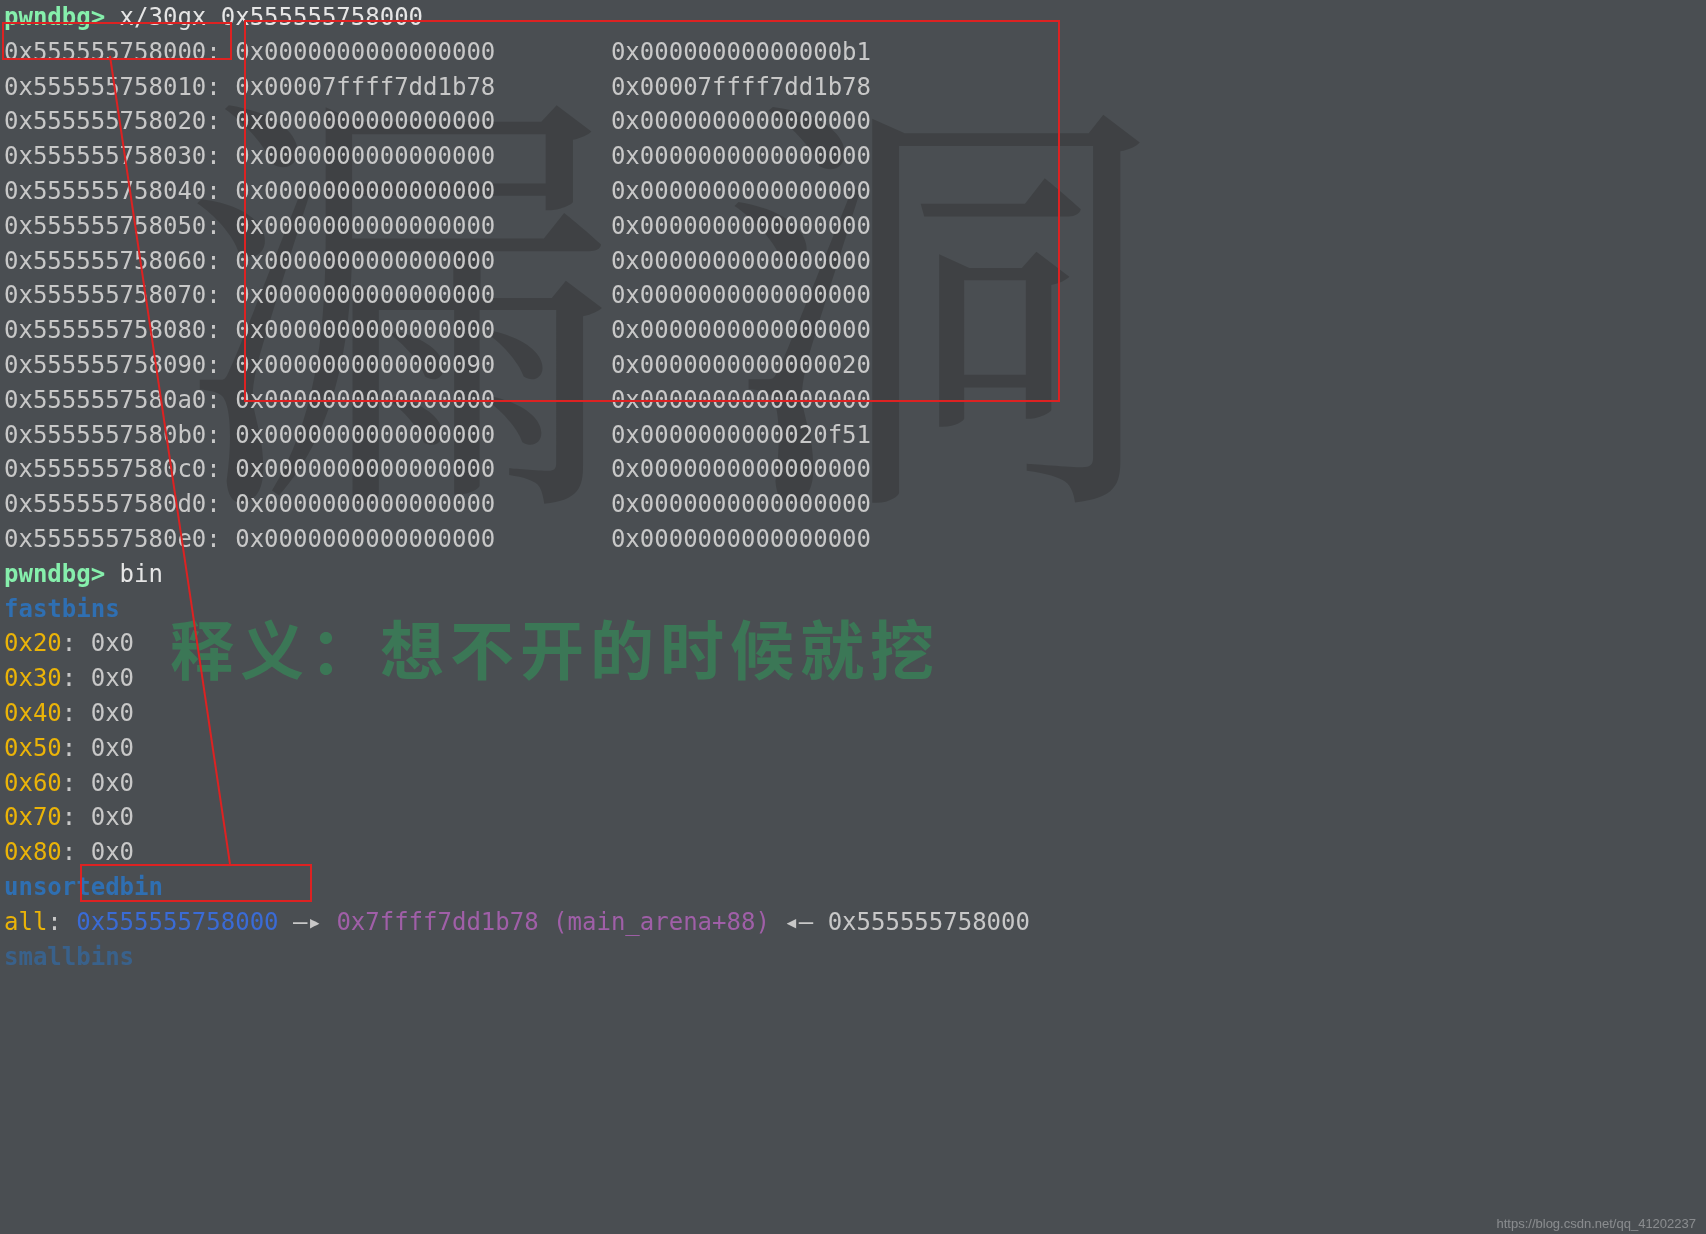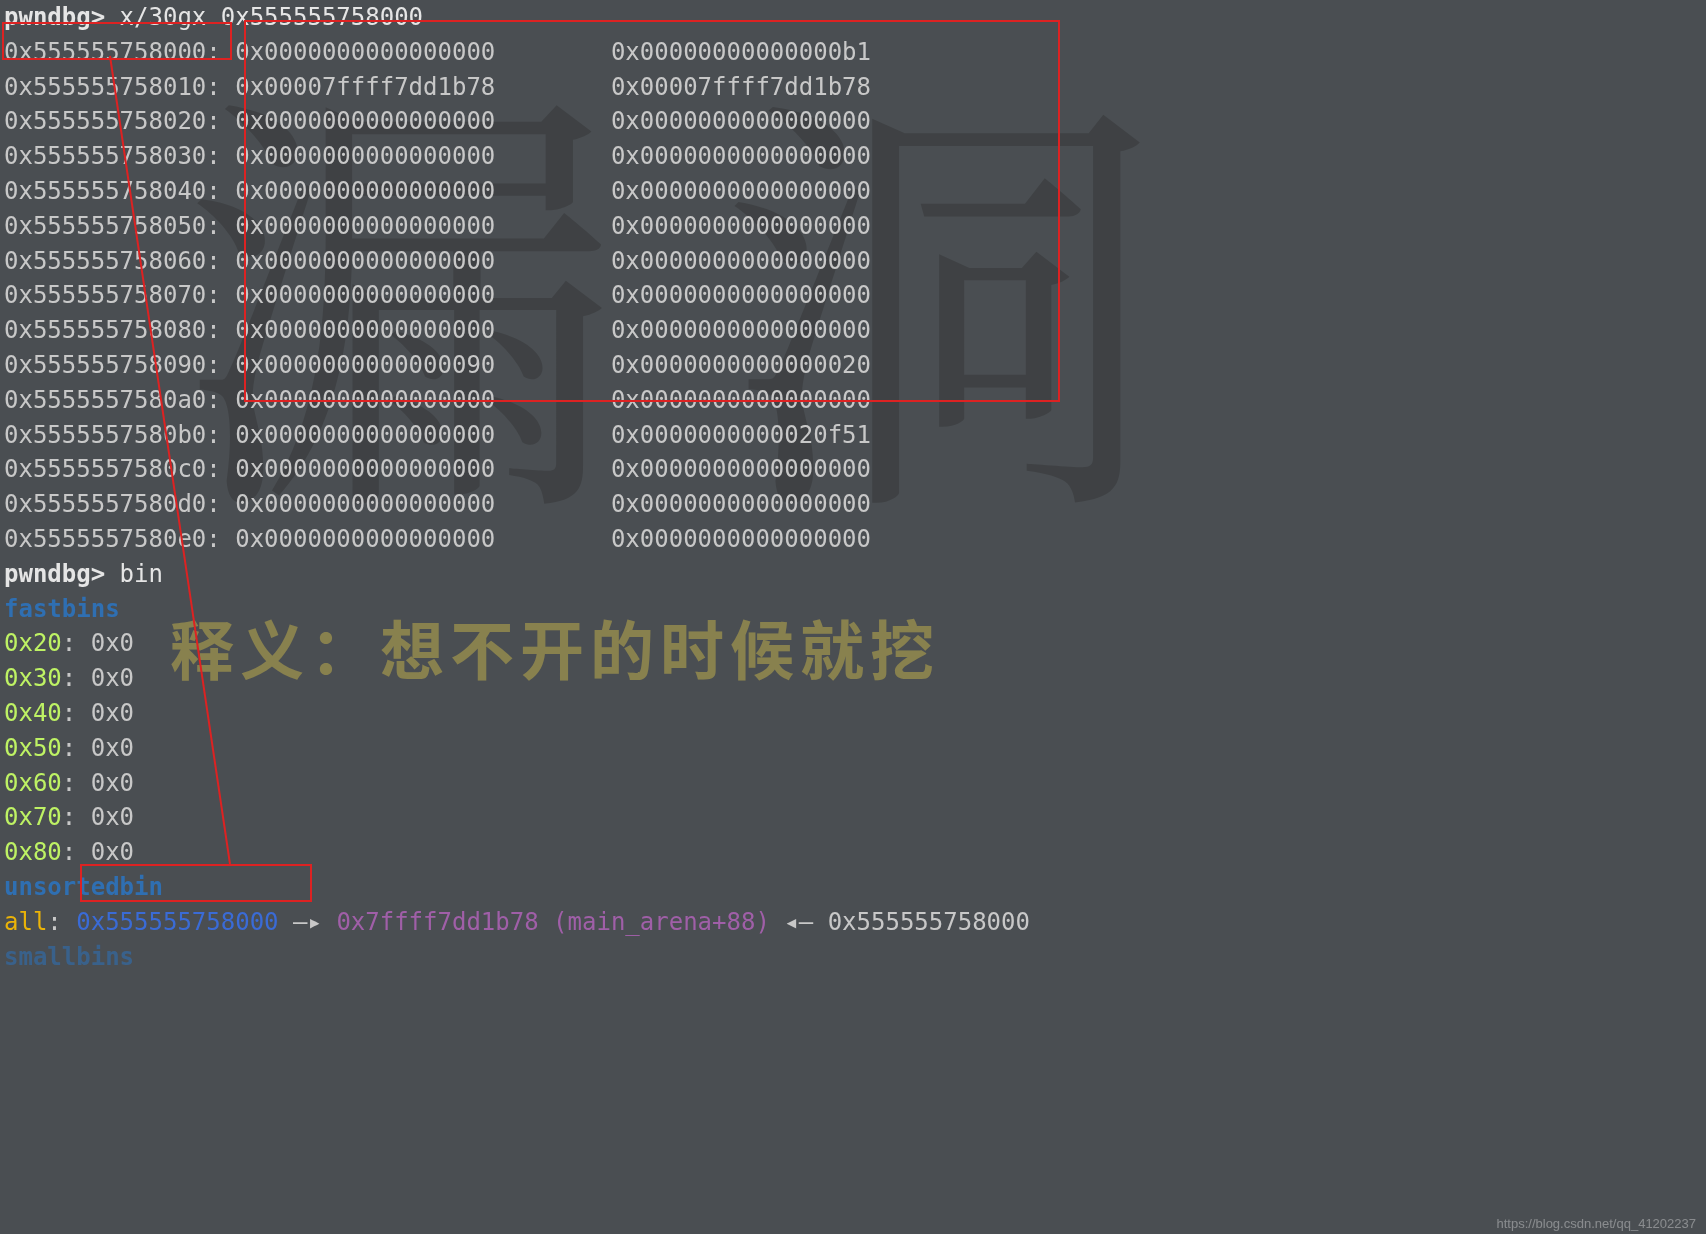--- a/index.html
+++ b/index.html
@@ -39,41 +39,41 @@
     left: 720px;
     font-size: 440px;
     color: #2b2b2b;
     font-family: "Noto Serif CJK SC", "SimSun", serif;
   }
   .bg-chars .han-text {
     position: absolute;
     top: 600px;
     left: 170px;
     font-size: 64px;
-    color: #fde047;
+    color: #22c55e;
     font-weight: 600;
     white-space: nowrap;
     letter-spacing: 6px;
     font-family: "Noto Sans CJK SC", "Microsoft YaHei", sans-serif;
   }
   pre.term {
     position: relative;
     z-index: 2;
     margin: 0;
     padding: 0 4px;
     white-space: pre;
     color: #c8c8c8;
   }
-  .prompt { color: #e5e5e5; font-weight: 600; }
+  .prompt { color: #86efac; font-weight: 600; }
   .cmd    { color: #e5e5e5; text-align: center; }
   .addr   { color: #c8c8c8; }
   .val    { color: #c8c8c8; }
   .heading-fast  { color: #2f6fb2; font-weight: 600; text-align: center; }
   .heading-unsort{ color: #2f6fb2; font-weight: 600; }
-  .ysize  { color: #bef264; }
+  .ysize  { color: #eab308; }
   .all    { color: #eab308; }
   .unsort-link { color: #3a6bd6; }
   .main-arena  { color: #a05fa8; }
   .arrow  { color: #c8c8c8; }
   .smallbins { color: #2f6fb2; font-weight: 600; opacity: 0.6; margin-top: 44px; }
 
   .redbox {
     position: absolute;
     border: 2px solid #d22;
     z-index: 5;

